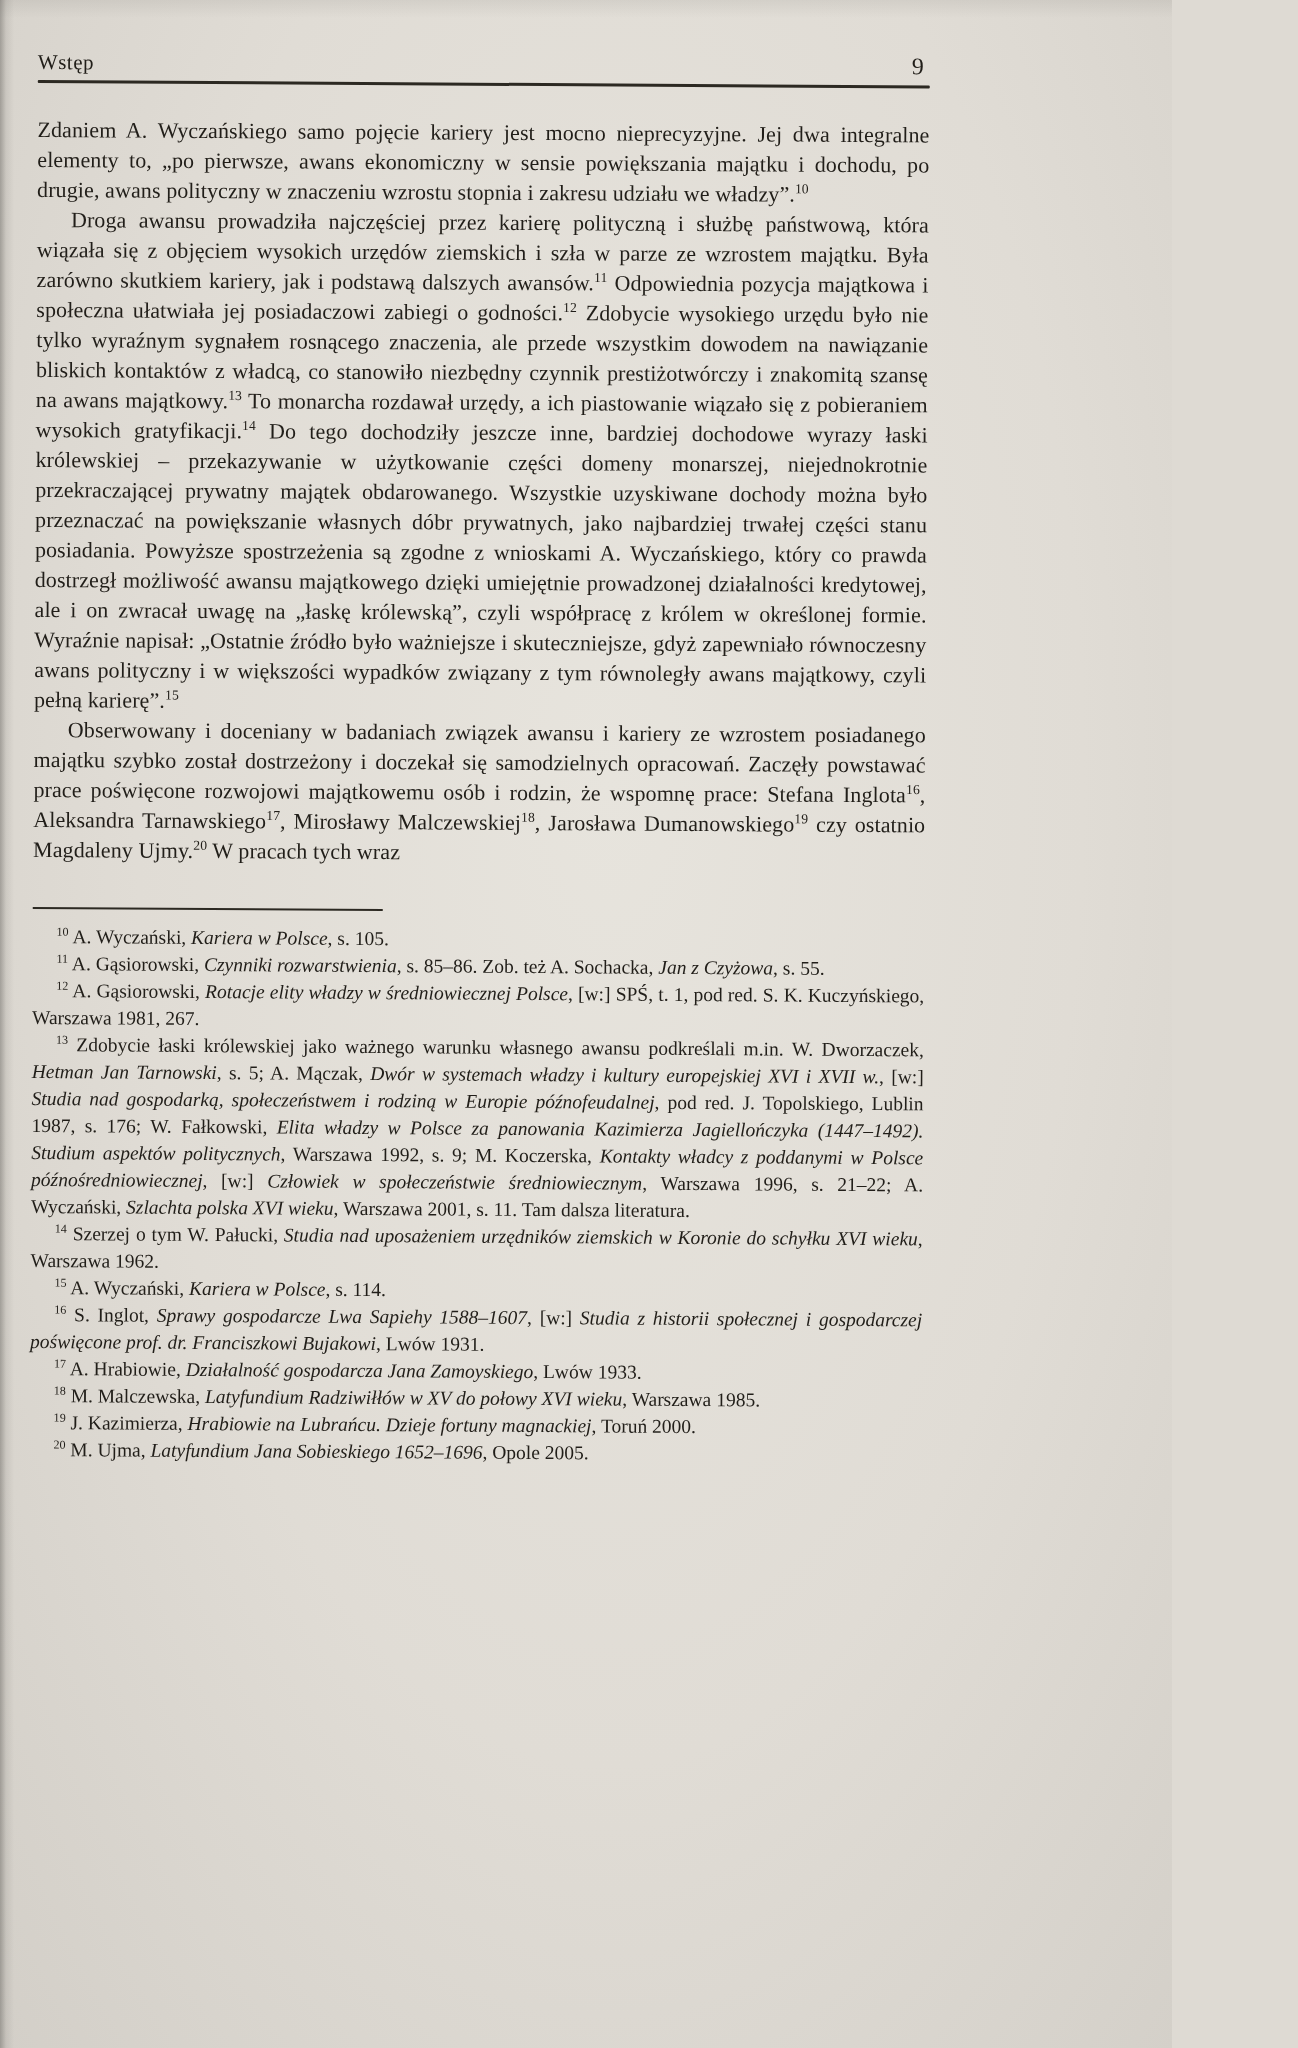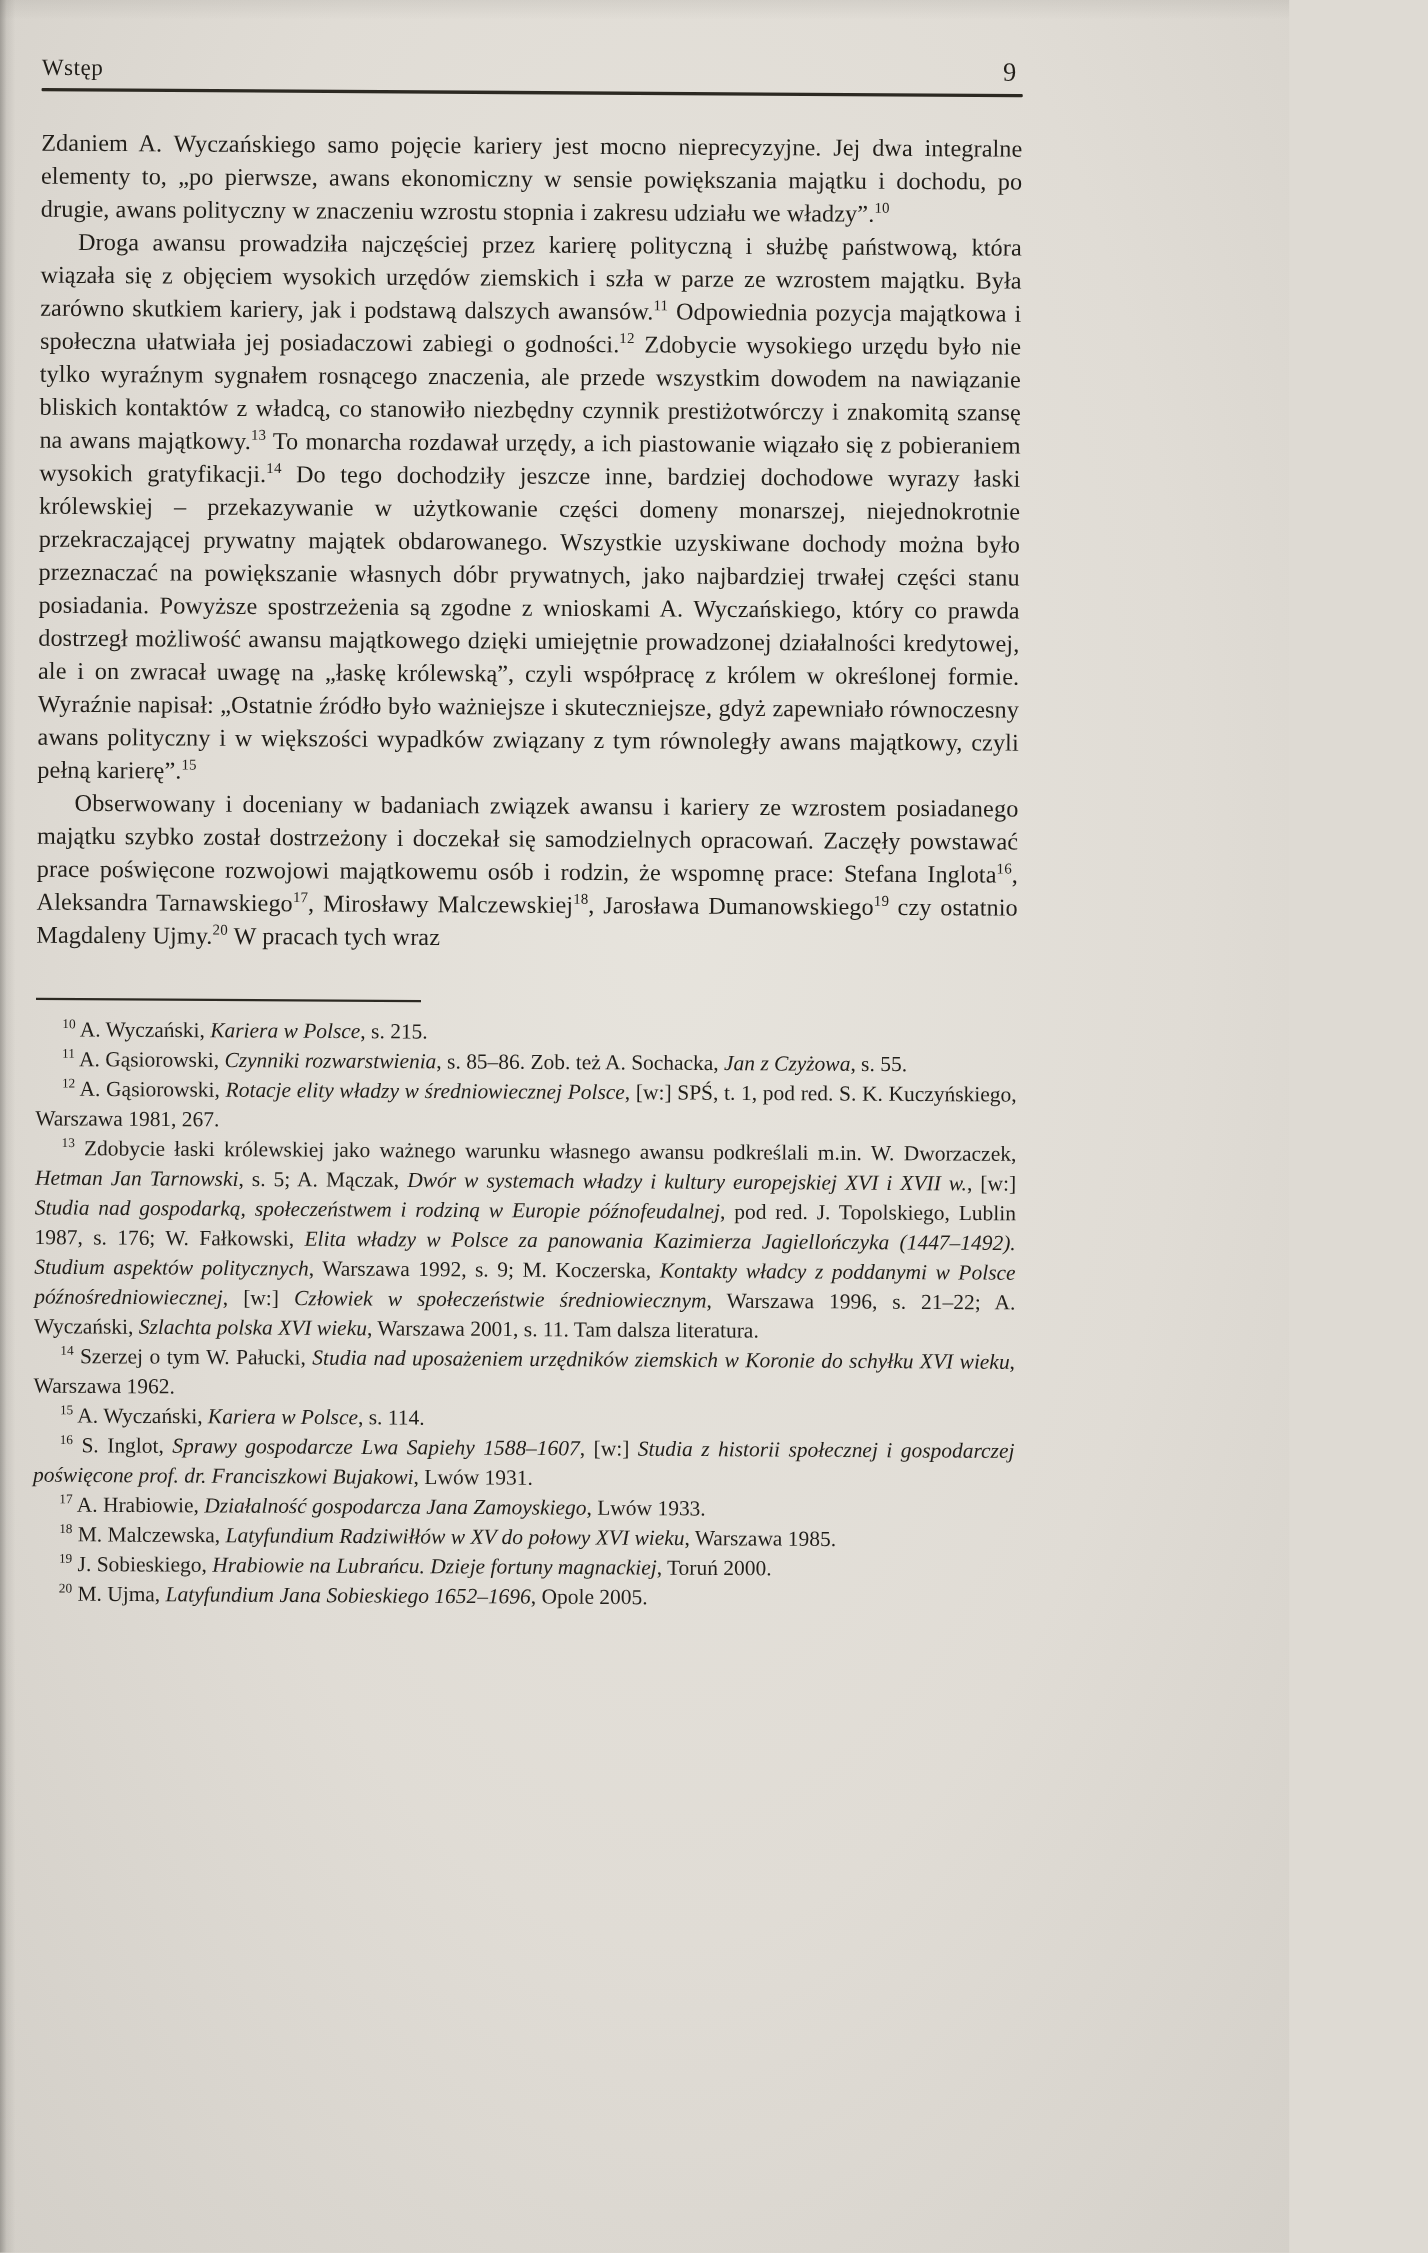--- a/index.html
+++ b/index.html
@@ -103,27 +103,27 @@
 
     <main class="body-text" id="body-text">
         <p><span>Zdaniem A. Wyczańskiego samo pojęcie kariery jest mocno nieprecyzyjne. Jej dwa integralne elementy to, „po pierwsze, awans ekonomiczny w sensie powiększania majątku i dochodu, po drugie, awans polityczny w znaczeniu wzrostu stopnia i zakresu udziału we władzy”.</span><sup>10</sup></p>
         <p class="indent"><span>Droga awansu prowadziła najczęściej przez karierę polityczną i służbę państwową, która wiązała się z objęciem wysokich urzędów ziemskich i szła w parze ze wzrostem majątku. Była zarówno skutkiem kariery, jak i podstawą dalszych awansów.</span><sup>11</sup><span> Odpowiednia pozycja majątkowa i społeczna ułatwiała jej posiadaczowi zabiegi o godności.</span><sup>12</sup><span> Zdobycie wysokiego urzędu było nie tylko wyraźnym sygnałem rosnącego znaczenia, ale przede wszystkim dowodem na nawiązanie bliskich kontaktów z władcą, co stanowiło niezbędny czynnik prestiżotwórczy i znakomitą szansę na awans majątkowy.</span><sup>13</sup><span> To monarcha rozdawał urzędy, a ich piastowanie wiązało się z pobieraniem wysokich gratyfikacji.</span><sup>14</sup><span> Do tego dochodziły jeszcze inne, bardziej dochodowe wyrazy łaski królewskiej – przekazywanie w użytkowanie części domeny monarszej, niejednokrotnie przekraczającej prywatny majątek obdarowanego. Wszystkie uzyskiwane dochody można było przeznaczać na powiększanie własnych dóbr prywatnych, jako najbardziej trwałej części stanu posiadania. Powyższe spostrzeżenia są zgodne z wnioskami A. Wyczańskiego, który co prawda dostrzegł możliwość awansu majątkowego dzięki umiejętnie prowadzonej działalności kredytowej, ale i on zwracał uwagę na „łaskę królewską”, czyli współpracę z królem w określonej formie. Wyraźnie napisał: „Ostatnie źródło było ważniejsze i skuteczniejsze, gdyż zapewniało równoczesny awans polityczny i w większości wypadków związany z tym równoległy awans majątkowy, czyli pełną karierę”.</span><sup>15</sup></p>
         <p class="indent"><span>Obserwowany i doceniany w badaniach związek awansu i kariery ze wzrostem posiadanego majątku szybko został dostrzeżony i doczekał się samodzielnych opracowań. Zaczęły powstawać prace poświęcone rozwojowi majątkowemu osób i rodzin, że wspomnę prace: Stefana Inglota</span><sup>16</sup><span>, Aleksandra Tarnawskiego</span><sup>17</sup><span>, Mirosławy Malczewskiej</span><sup>18</sup><span>, Jarosława Dumanowskiego</span><sup>19</sup><span> czy ostatnio Magdaleny Ujmy.</span><sup>20</sup><span> W pracach tych wraz</span></p>
       </main>
 
     <div class="footnote-rule"></div>
 
     <section class="footnotes" id="footnotes">
-        <p><sup>10</sup> <span>A. Wyczański, </span><span class="it">Kariera w Polsce</span><span>, s. 215.</span></p>
+        <p><sup>10</sup> <span>A. Wyczański, </span><span class="it">Kariera w Polsce</span><span>, s. 105.</span></p>
         <p><sup>11</sup> <span>A. Gąsiorowski, </span><span class="it">Czynniki rozwarstwienia</span><span>, s. 85–86. Zob. też A. Sochacka, </span><span class="it">Jan z Czyżowa</span><span>, s. 55.</span></p>
         <p><sup>12</sup> <span>A. Gąsiorowski, </span><span class="it">Rotacje elity władzy w średniowiecznej Polsce</span><span>, [w:] SPŚ, t. 1, pod red. S. K. Kuczyńskiego, Warszawa 1981, 267.</span></p>
         <p><sup>13</sup> <span>Zdobycie łaski królewskiej jako ważnego warunku własnego awansu podkreślali m.in. W. Dworzaczek, </span><span class="it">Hetman Jan Tarnowski</span><span>, s. 5; A. Mączak, </span><span class="it">Dwór w systemach władzy i kultury europejskiej XVI i XVII w.</span><span>, [w:] </span><span class="it">Studia nad gospodarką, społeczeństwem i rodziną w Europie późnofeudalnej</span><span>, pod red. J. Topolskiego, Lublin 1987, s. 176; W. Fałkowski, </span><span class="it">Elita władzy w Polsce za panowania Kazimierza Jagiellończyka (1447–1492). Studium aspektów politycznych</span><span>, Warszawa 1992, s. 9; M. Koczerska, </span><span class="it">Kontakty władcy z poddanymi w Polsce późnośredniowiecznej</span><span>, [w:] </span><span class="it">Człowiek w społeczeństwie średniowiecznym</span><span>, Warszawa 1996, s. 21–22; A. Wyczański, </span><span class="it">Szlachta polska XVI wieku</span><span>, Warszawa 2001, s. 11. Tam dalsza literatura.</span></p>
         <p><sup>14</sup> <span>Szerzej o tym W. Pałucki, </span><span class="it">Studia nad uposażeniem urzędników ziemskich w Koronie do schyłku XVI wieku</span><span>, Warszawa 1962.</span></p>
         <p><sup>15</sup> <span>A. Wyczański, </span><span class="it">Kariera w Polsce</span><span>, s. 114.</span></p>
         <p><sup>16</sup> <span>S. Inglot, </span><span class="it">Sprawy gospodarcze Lwa Sapiehy 1588–1607</span><span>, [w:] </span><span class="it">Studia z historii społecznej i gospodarczej poświęcone prof. dr. Franciszkowi Bujakowi</span><span>, Lwów 1931.</span></p>
         <p><sup>17</sup> <span>A. Hrabiowie, </span><span class="it">Działalność gospodarcza Jana Zamoyskiego</span><span>, Lwów 1933.</span></p>
         <p><sup>18</sup> <span>M. Malczewska, </span><span class="it">Latyfundium Radziwiłłów w XV do połowy XVI wieku</span><span>, Warszawa 1985.</span></p>
-        <p><sup>19</sup> <span>J. Sobieskiego, </span><span class="it">Hrabiowie na Lubrańcu. Dzieje fortuny magnackiej</span><span>, Toruń 2000.</span></p>
+        <p><sup>19</sup> <span>J. Kazimierza, </span><span class="it">Hrabiowie na Lubrańcu. Dzieje fortuny magnackiej</span><span>, Toruń 2000.</span></p>
         <p><sup>20</sup> <span>M. Ujma, </span><span class="it">Latyfundium Jana Sobieskiego 1652–1696</span><span>, Opole 2005.</span></p>
       </section>
 
   </div>
 </div>
 
 </body></html>

